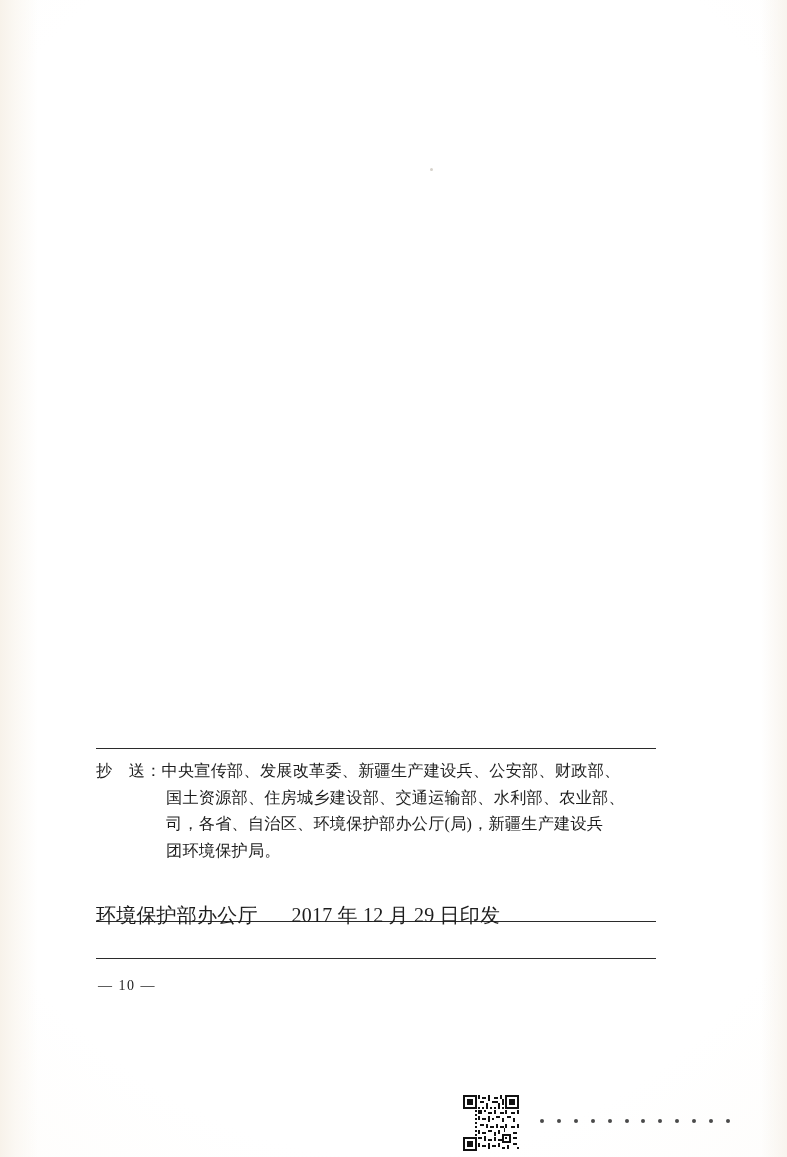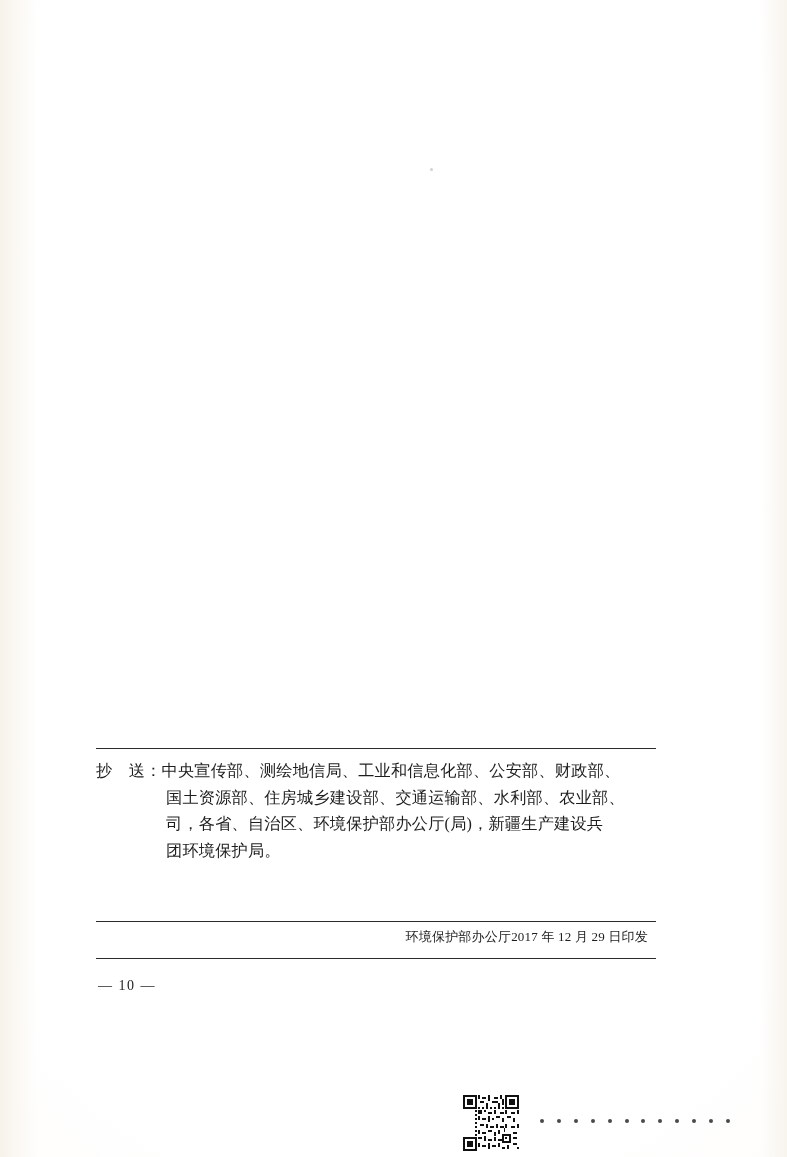--- a/index.html
+++ b/index.html
@@ -86,32 +86,33 @@
   
   .footer-rule-top {
     position: absolute;
     top: 921px;
     left: 0;
     width: 560px;
     border-top: 1.2px solid #2b2b2b;
   }
   .footer-row {
     position: absolute;
-    top: 928px;
+    top: 902px;
     left: 0;
     width: 560px;
     display: flex;
-    justify-content: flex-end;
+    justify-content: flex-start;
     align-items: baseline;
-    font-size: 13px;
+    font-size: 20px;
     color: #1d1d1d;
     letter-spacing: .2px;
   }
   .footer-date {
     padding-right: 8px;
+    margin-left: 34px;
   }
   .footer-rule-bottom {
     position: absolute;
     top: 958px;
     left: 0;
     width: 560px;
     border-top: 1.2px solid #2b2b2b;
   }
 
   
@@ -154,21 +155,21 @@
 </head>
 <body>
 
 <div class="page">
 
   <div class="speck"></div>
 
   <div class="content">
 
     <div class="cc-block">
-      <div class="cc-line"><span class="cc-label">抄　送：</span><span>中央宣传部、测绘地信局、工业和信息化部、公安部、财政部、</span></div>
+      <div class="cc-line"><span class="cc-label">抄　送：</span><span>中央宣传部、发展改革委、新疆生产建设兵、公安部、财政部、</span></div>
       <div class="cc-line indent">国土资源部、住房城乡建设部、交通运输部、水利部、农业部、</div>
       <div class="cc-line indent">司，各省、自治区、环境保护部办公厅(局)，新疆生产建设兵</div>
       <div class="cc-line indent">团环境保护局。</div>
     </div>
 
     <div class="footer-rule-top"></div>
     <div class="footer-row">
       <div class="footer-issuer">环境保护部办公厅</div>
       <div class="footer-date">2017 年 12 月 29 日印发</div>
     </div>

